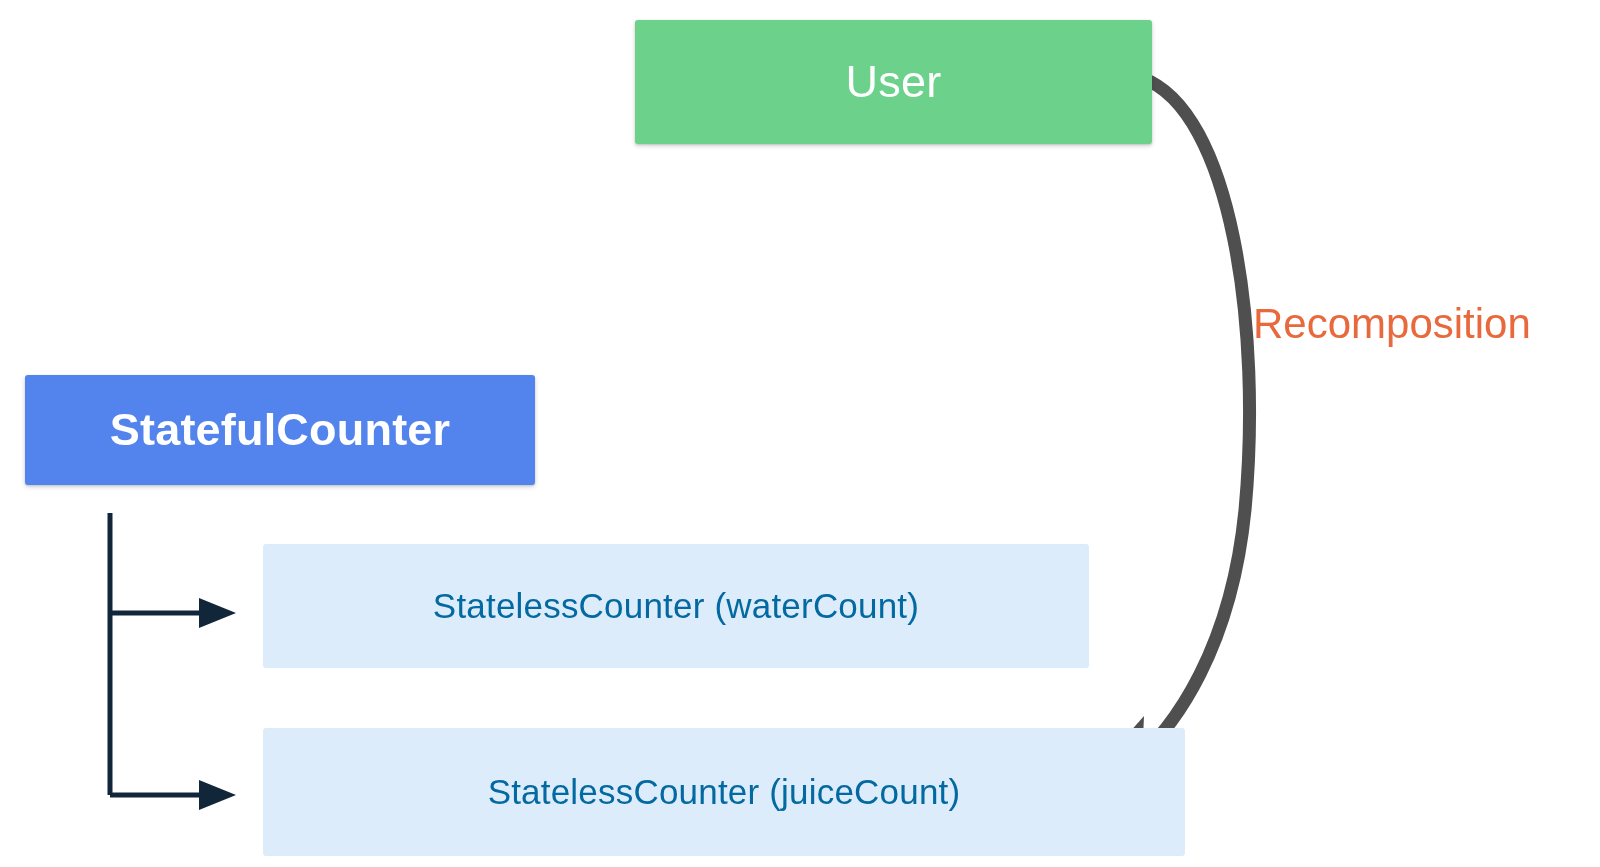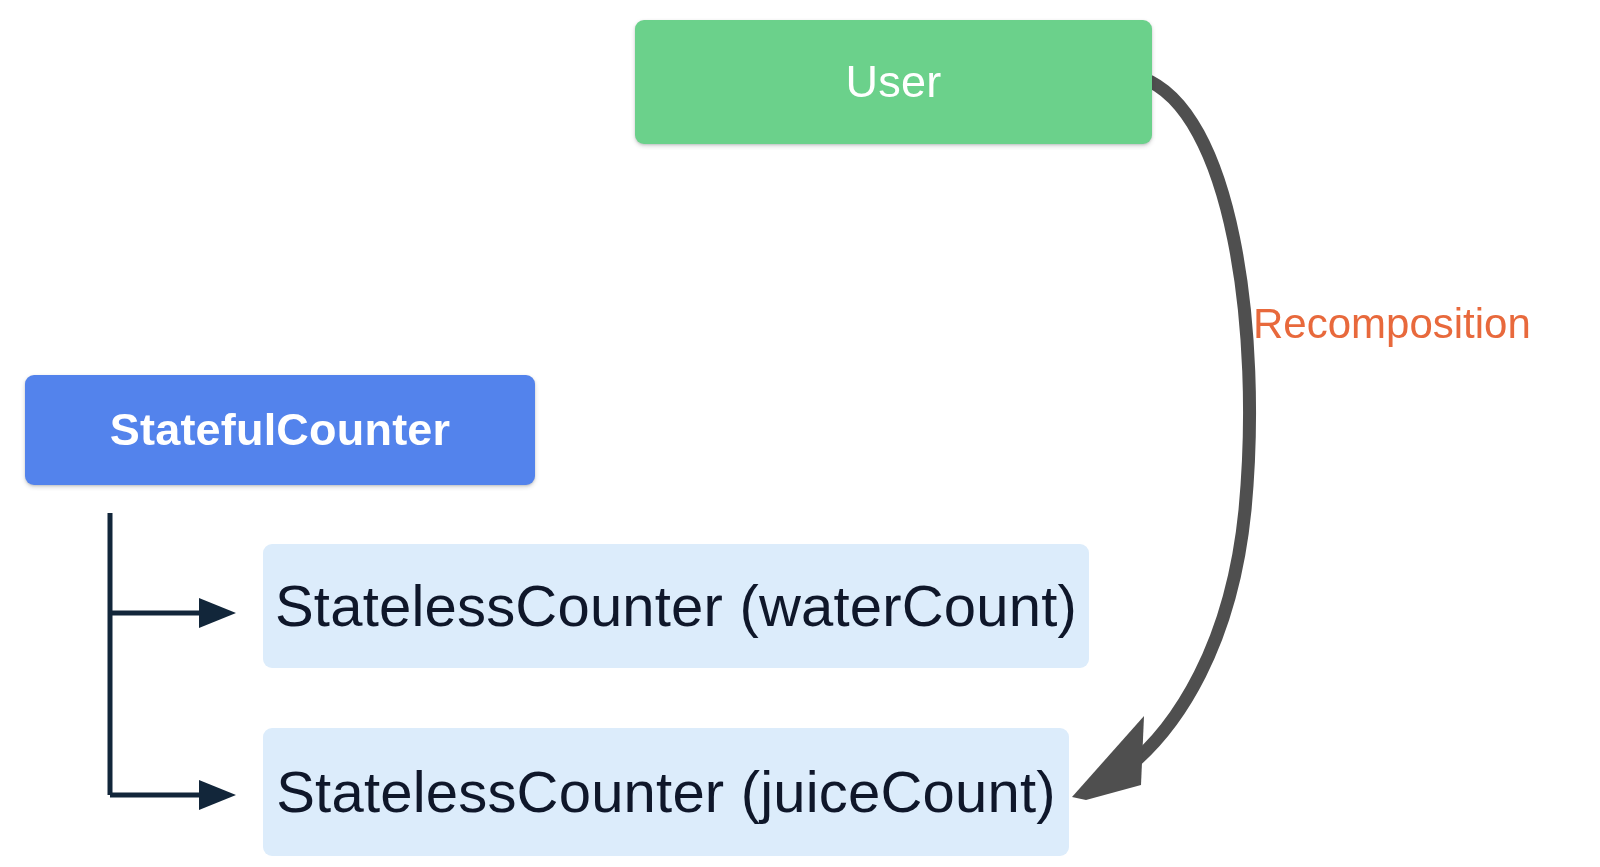--- a/index.html
+++ b/index.html
@@ -16,21 +16,21 @@
     width: 1600px;
     height: 867px;
     background: #ffffff;
     overflow: hidden;
   }
   .node {
     position: absolute;
     display: flex;
     align-items: center;
     box-sizing: border-box;
-    border-radius: 9px;
+    border-radius: 3px;
     white-space: nowrap;
   }
   .node-label {
     display: block;
     width: 100%;
     line-height: 1.05;
   }
 
   
   #node-user {
@@ -66,35 +66,35 @@
     text-align: center;
     letter-spacing: 0.2px;
   }
 
   
   .node-stateless {
     background: #DCECFB;
     justify-content: center;
   }
   .node-stateless .node-label {
-    color: #0f172a;
-    font-size: 58px;
+    color: #0369a1;
+    font-size: 35px;
     text-align: center;
     letter-spacing: 0.2px;
   }
   #node-stateless-water {
     left: 263px;
     top: 544px;
     width: 826px;
     height: 124px;
   }
   #node-stateless-juice {
     left: 263px;
     top: 728px;
-    width: 806px;
+    width: 922px;
     height: 128px;
   }
 
   
   #annotation-recomposition {
     position: absolute;
     left: 1253px;
     top: 297px;
     color: #E8693C;
     font-size: 42px;

